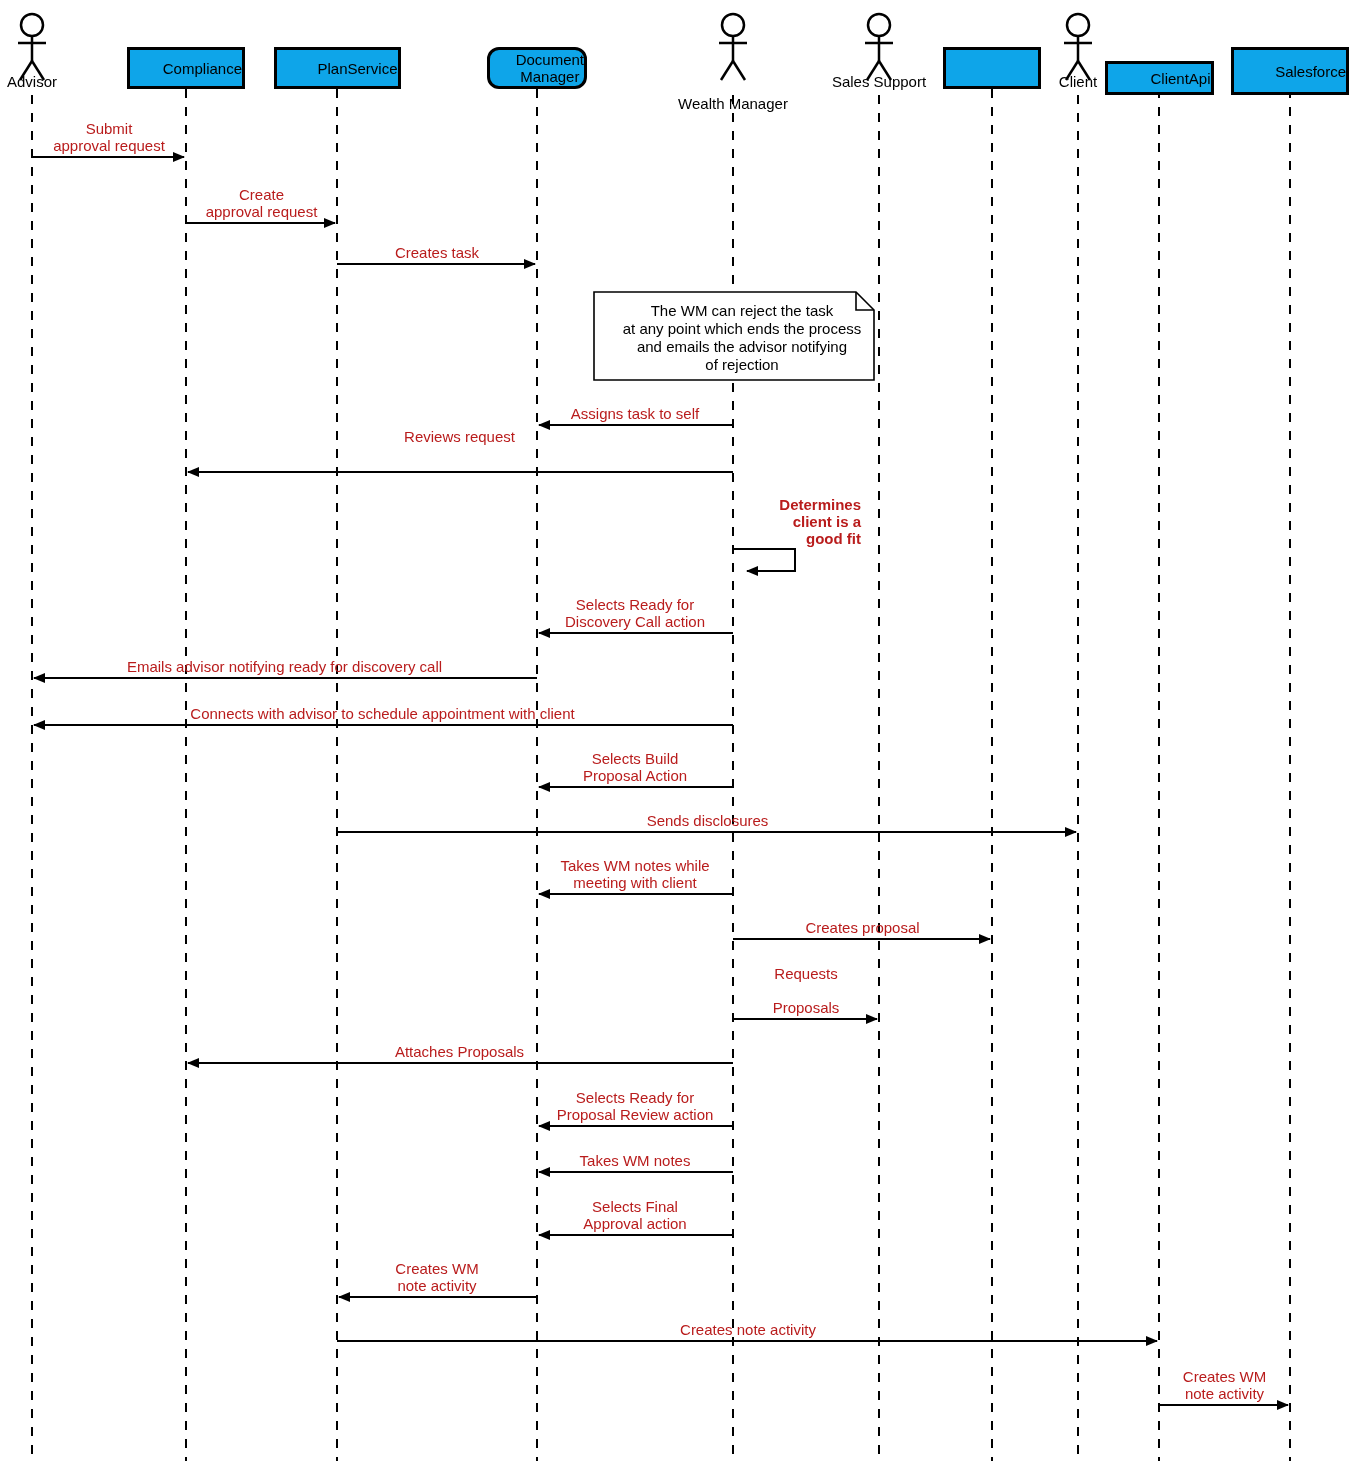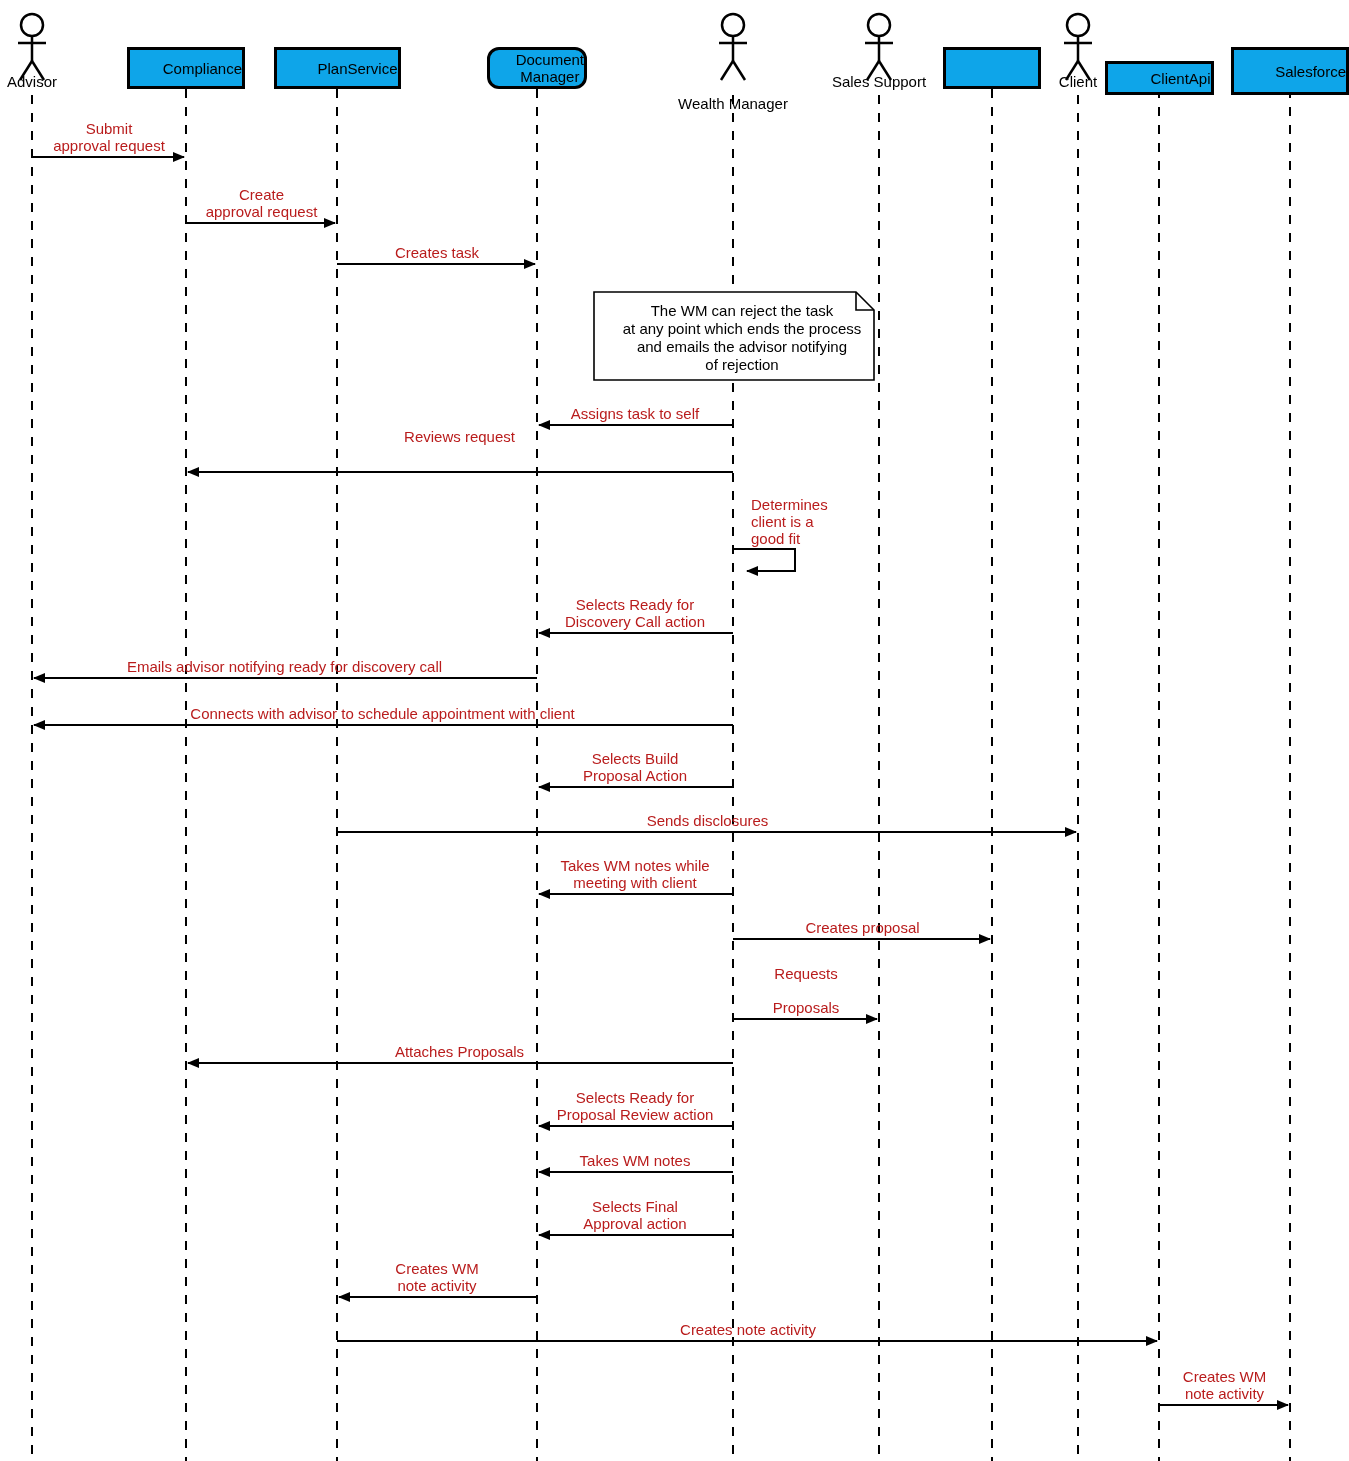--- a/index.html
+++ b/index.html
@@ -46,21 +46,21 @@
   }
   .msg-label {
     position: absolute;
     text-align: center;
     font-size: 15px;
     line-height: 17px;
     white-space: pre-line;
     color: #b91c1c;
     pointer-events: none;
   }
-  .msg-label.left { text-align: left; }
+  .msg-label.left { text-align: right; font-weight: bold; }
   .note-box {
     position: absolute;
     box-sizing: border-box;
     font-size: 15px;
     line-height: 18px;
     text-align: center;
     white-space: pre-line;
     padding-top: 10px;
     color: #000;
   }

